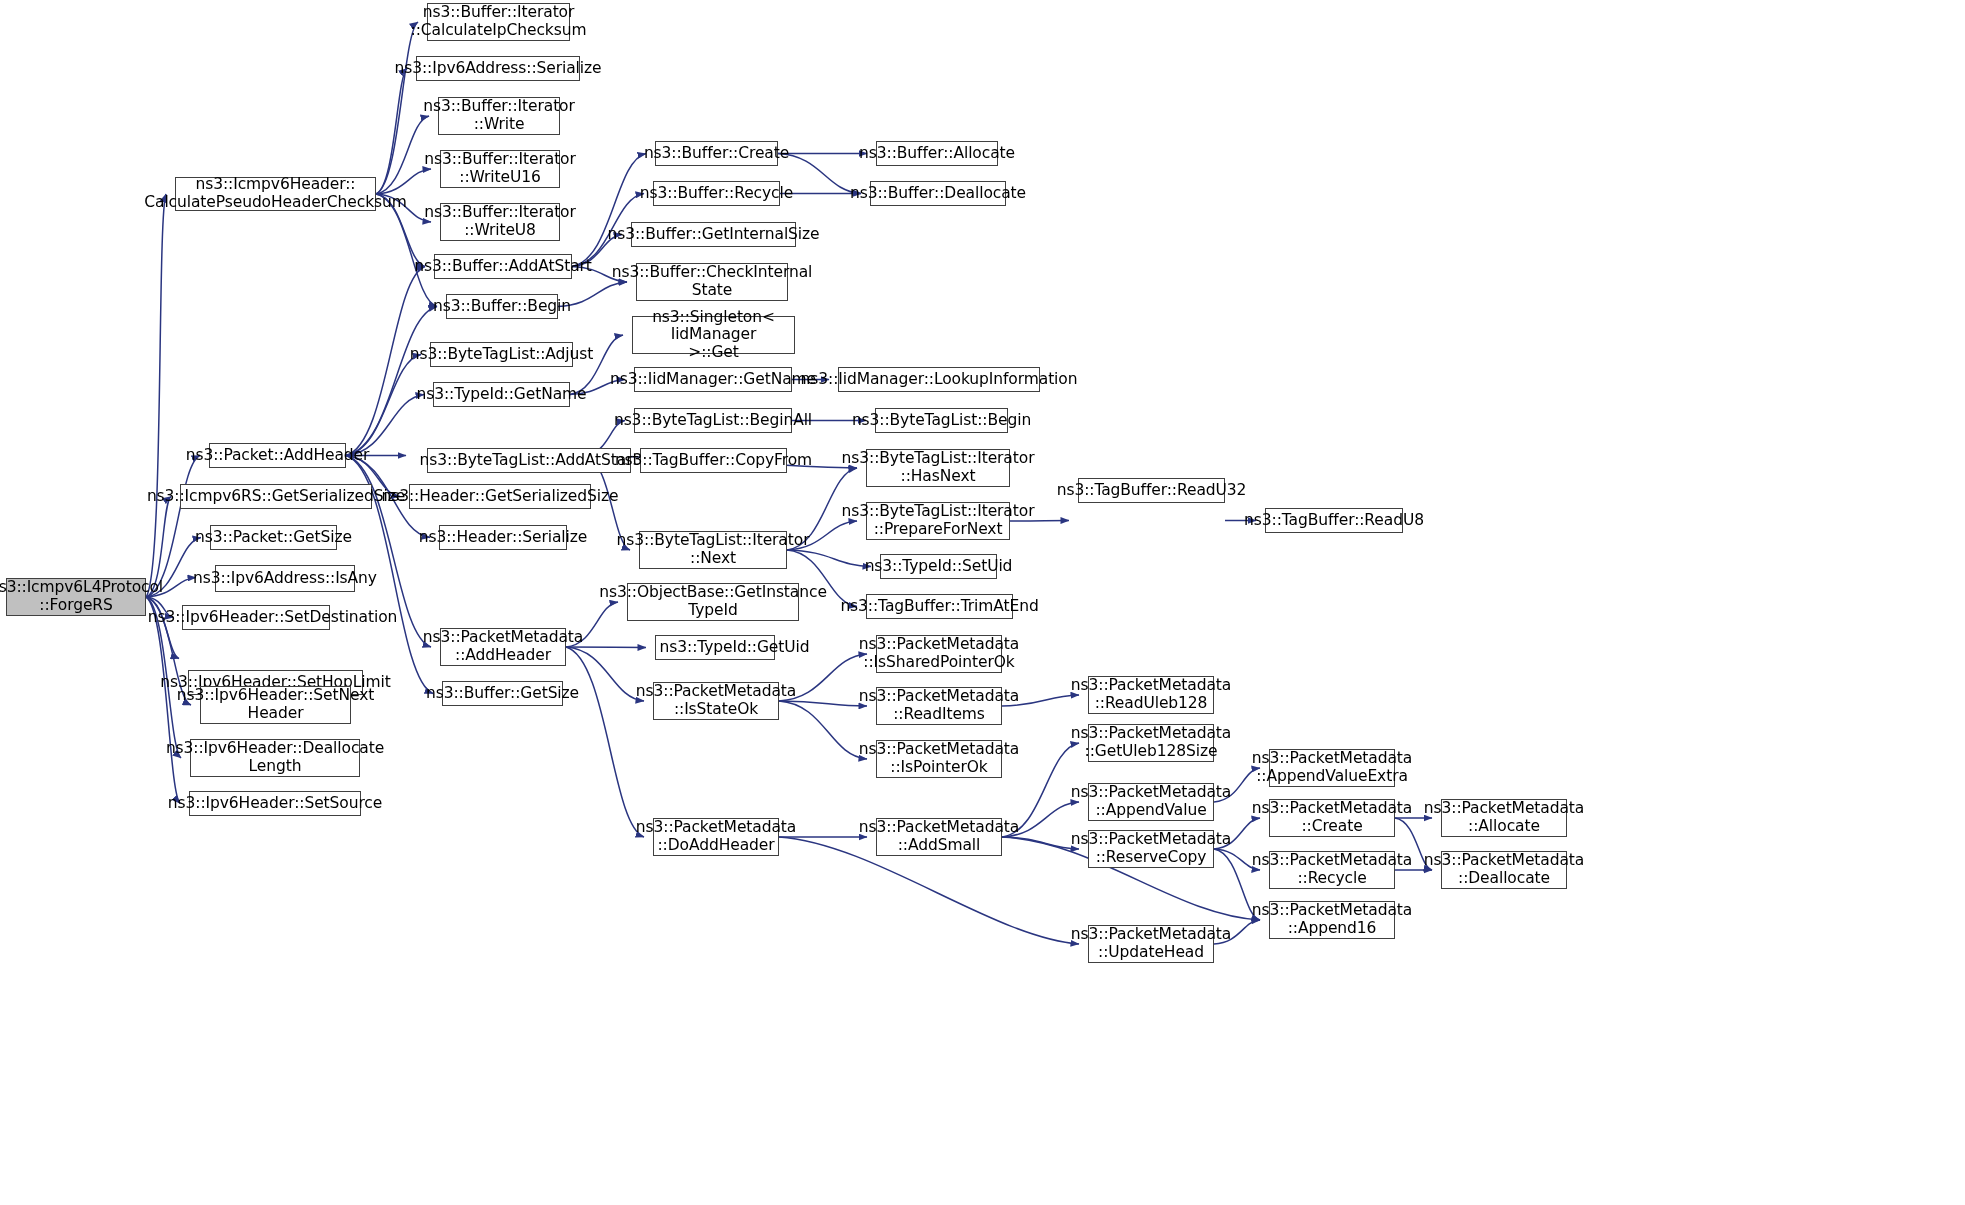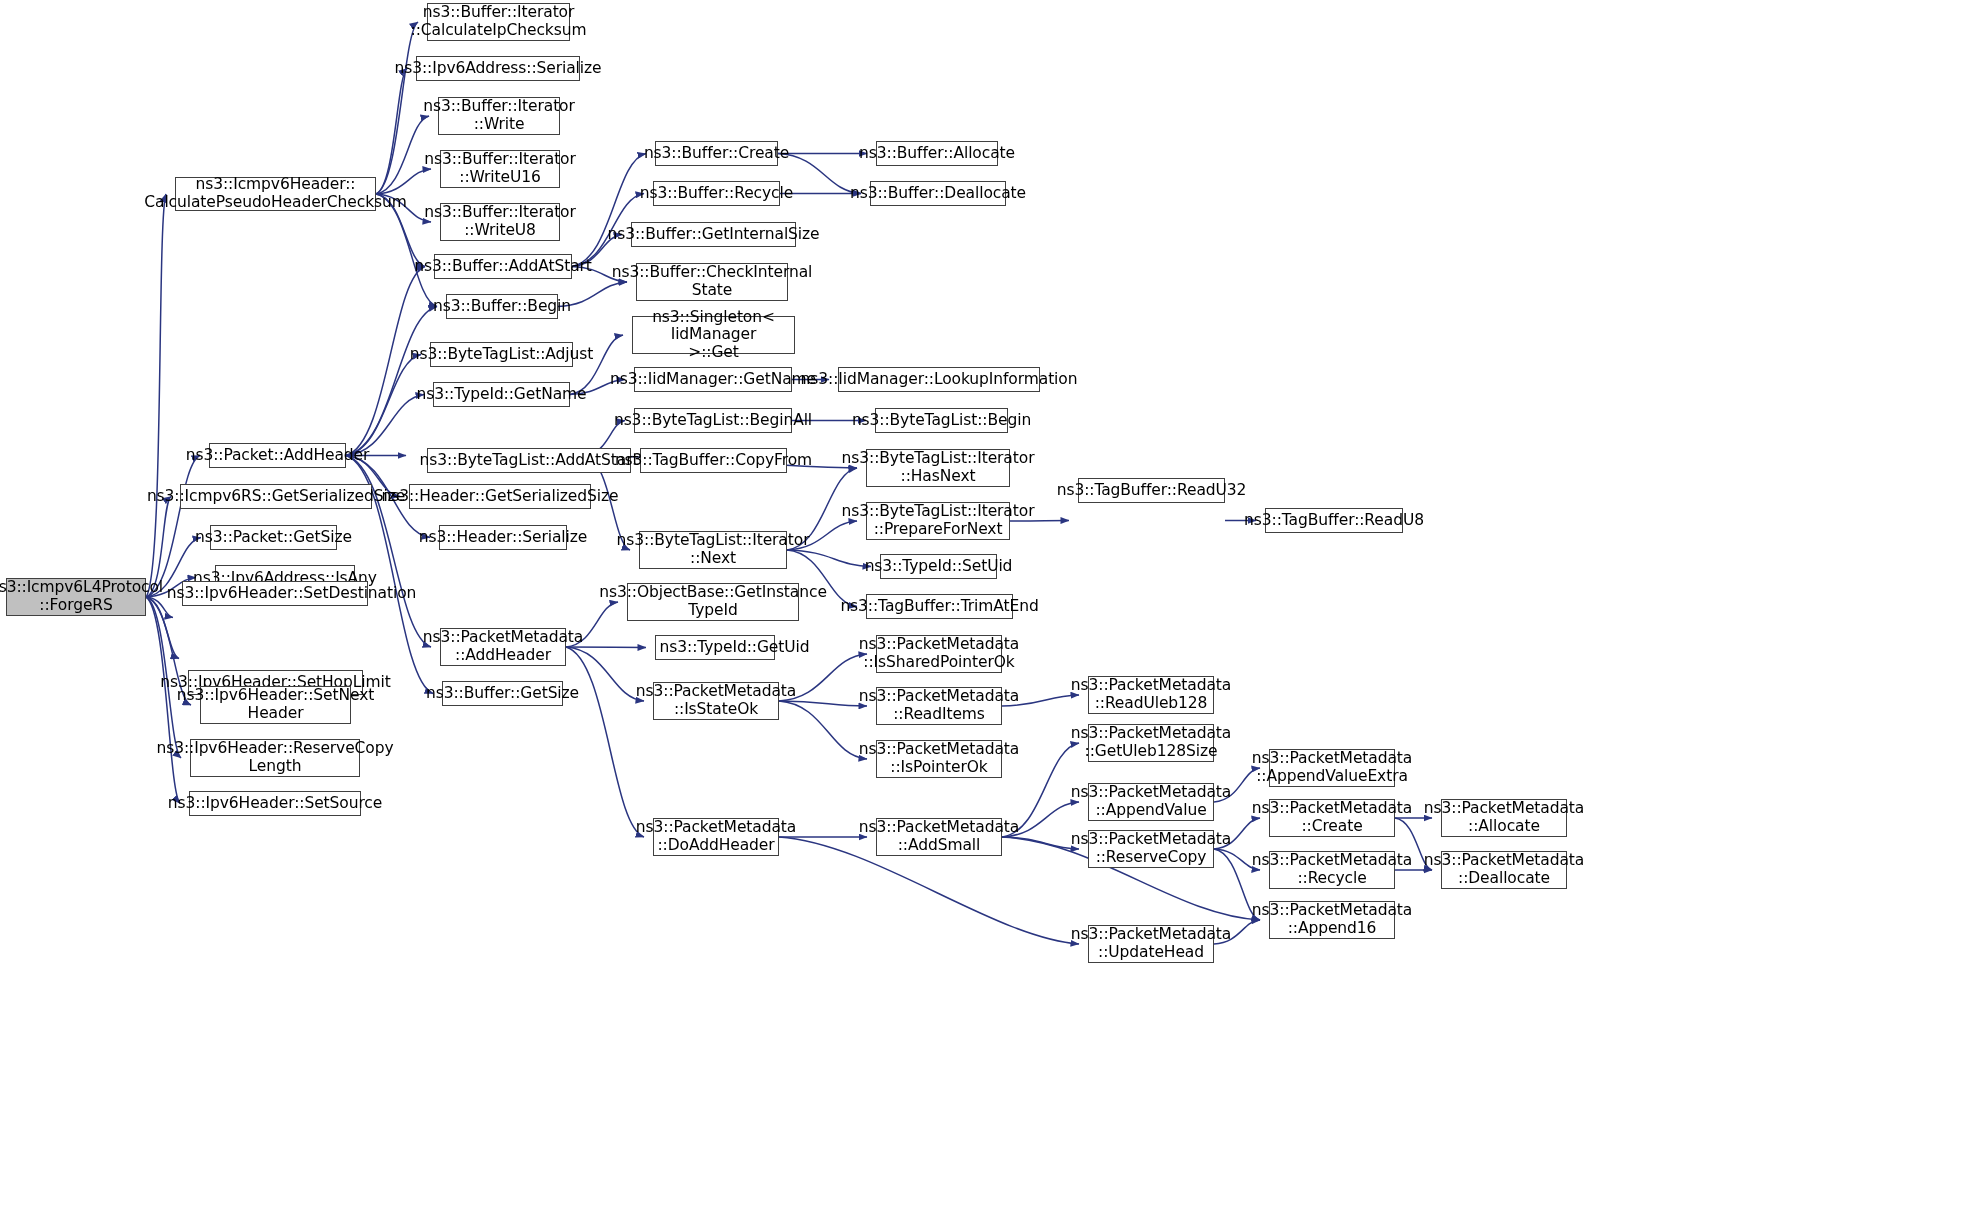--- a/index.html
+++ b/index.html
@@ -138,25 +138,25 @@
     <div class="node" style="left: 440px; top: 203px; width: 120px; height: 38px;">ns3::Buffer::Iterator
 ::WriteU8</div>
     <div class="node" style="left: 434px; top: 254px; width: 138px; height: 25px;">ns3::Buffer::AddAtStart</div>
     <div class="node" style="left: 446px; top: 294px; width: 112px; height: 25px;">ns3::Buffer::Begin</div>
     <div class="node" style="left: 430px; top: 342px; width: 143px; height: 25px;">ns3::ByteTagList::Adjust</div>
     <div class="node" style="left: 433px; top: 382px; width: 137px; height: 25px;">ns3::TypeId::GetName</div>
     <div class="node" style="left: 209px; top: 443px; width: 137px; height: 25px;">ns3::Packet::AddHeader</div>
     <div class="node" style="left: 180px; top: 484px; width: 192px; height: 25px;">ns3::Icmpv6RS::GetSerializedSize</div>
     <div class="node" style="left: 210px; top: 525px; width: 127px; height: 25px;">ns3::Packet::GetSize</div>
     <div class="node" style="left: 215px; top: 565px; width: 140px; height: 27px;">ns3::Ipv6Address::IsAny</div>
-    <div class="node" style="left: 182px; top: 581px; width: 186px; height: 25px; padding-left: 37px;">ns3::Ipv6Header::SetDestination</div>
+    <div class="node" style="left: 182px; top: 605px; width: 148px; height: 25px; padding-left: 37px;">ns3::Ipv6Header::SetDestination</div>
     <div class="node" style="left: 188px; top: 646px; width: 175px; height: 25px; margin-top: 24px;">ns3::Ipv6Header::SetHopLimit</div>
     <div class="node" style="left: 200px; top: 686px; width: 151px; height: 38px;">ns3::Ipv6Header::SetNext
 Header</div>
-    <div class="node" style="left: 190px; top: 739px; width: 170px; height: 38px;">ns3::Ipv6Header::ReserveCopy
+    <div class="node" style="left: 190px; top: 739px; width: 170px; height: 38px;">ns3::Ipv6Header::Deallocate
 Length</div>
     <div class="node" style="left: 189px; top: 791px; width: 172px; height: 25px;">ns3::Ipv6Header::SetSource</div>
     <div class="node" style="left: 415px; top: 448px; width: 204px; height: 25px; margin-left: 12px;">ns3::ByteTagList::AddAtStart</div>
     <div class="node" style="left: 409px; top: 484px; width: 182px; height: 25px;">ns3::Header::GetSerializedSize</div>
     <div class="node" style="left: 439px; top: 525px; width: 128px; height: 25px;">ns3::Header::Serialize</div>
     <div class="node" style="left: 440px; top: 628px; width: 126px; height: 38px;">ns3::PacketMetadata
 ::AddHeader</div>
     <div class="node" style="left: 442px; top: 681px; width: 121px; height: 25px;">ns3::Buffer::GetSize</div>
     <div class="node" style="left: 655px; top: 141px; width: 123px; height: 25px;">ns3::Buffer::Create</div>
     <div class="node" style="left: 653px; top: 181px; width: 127px; height: 25px;">ns3::Buffer::Recycle</div>

